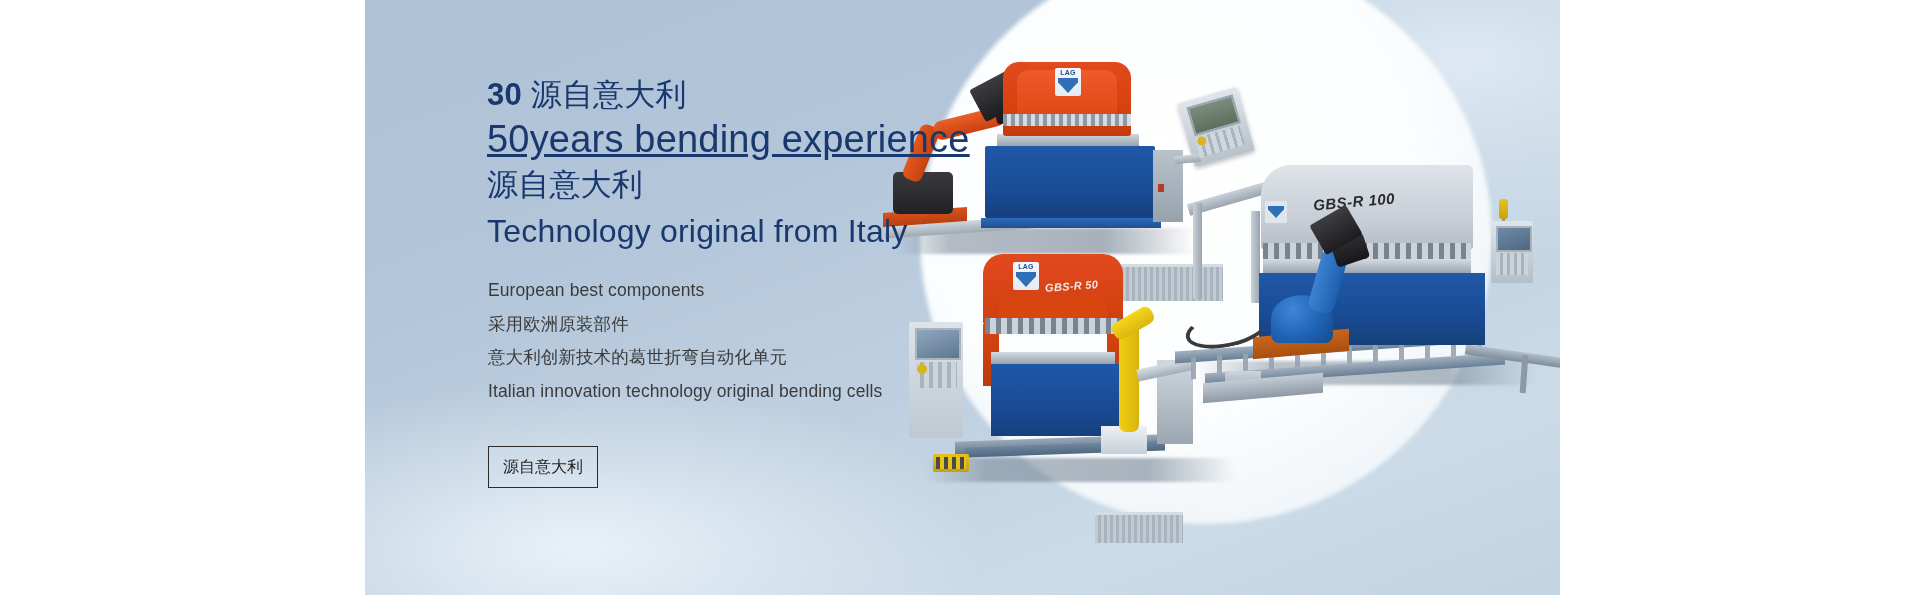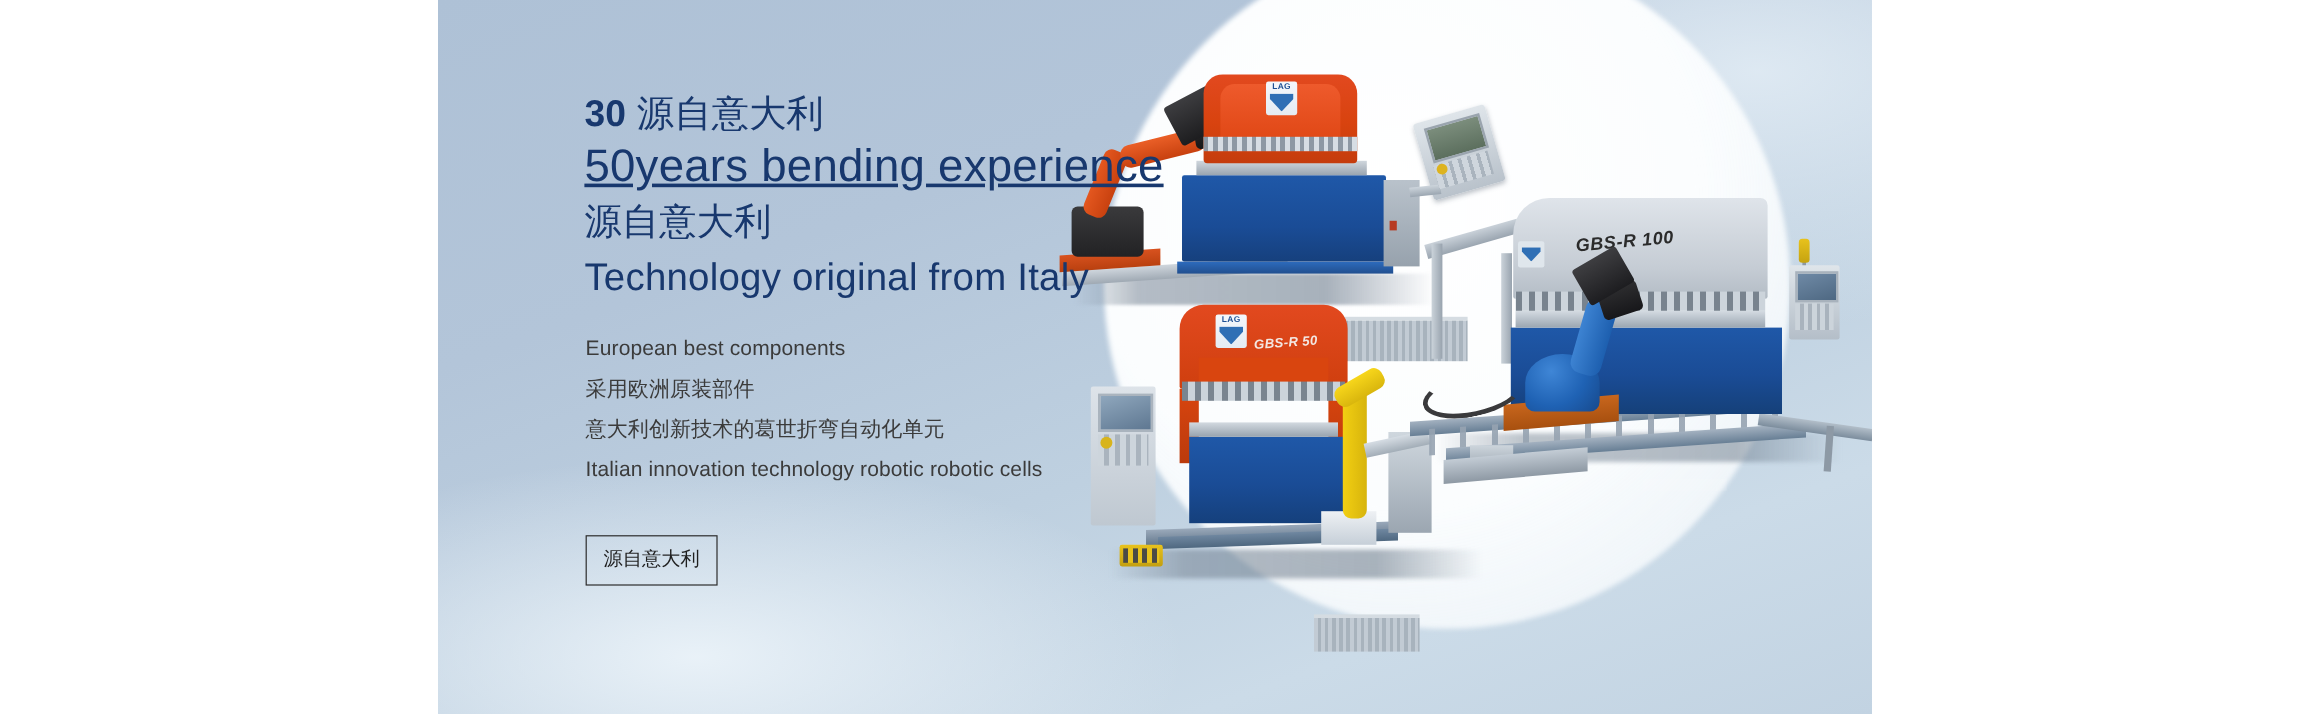--- a/index.html
+++ b/index.html
@@ -471,19 +471,19 @@
       <div class="h-line h1"><span class="num">30</span><span> 源自意大利</span></div>
       <div class="h-line h2">50years bending experience</div>
       <div class="h-line h3">源自意大利</div>
       <div class="h-line h4">Technology original from Italy</div>
     </div>
 
     <div id="subs">
       <div class="s-line">European best components</div>
       <div class="s-line">采用欧洲原装部件</div>
       <div class="s-line">意大利创新技术的葛世折弯自动化单元</div>
-      <div class="s-line">Italian innovation technology robotic robotic cells</div>
+      <div class="s-line">Italian innovation technology original bending cells</div>
     </div>
 
     <button id="more-btn">源自意大利</button>
   </div>
 
 </div>
 
 </body></html>

